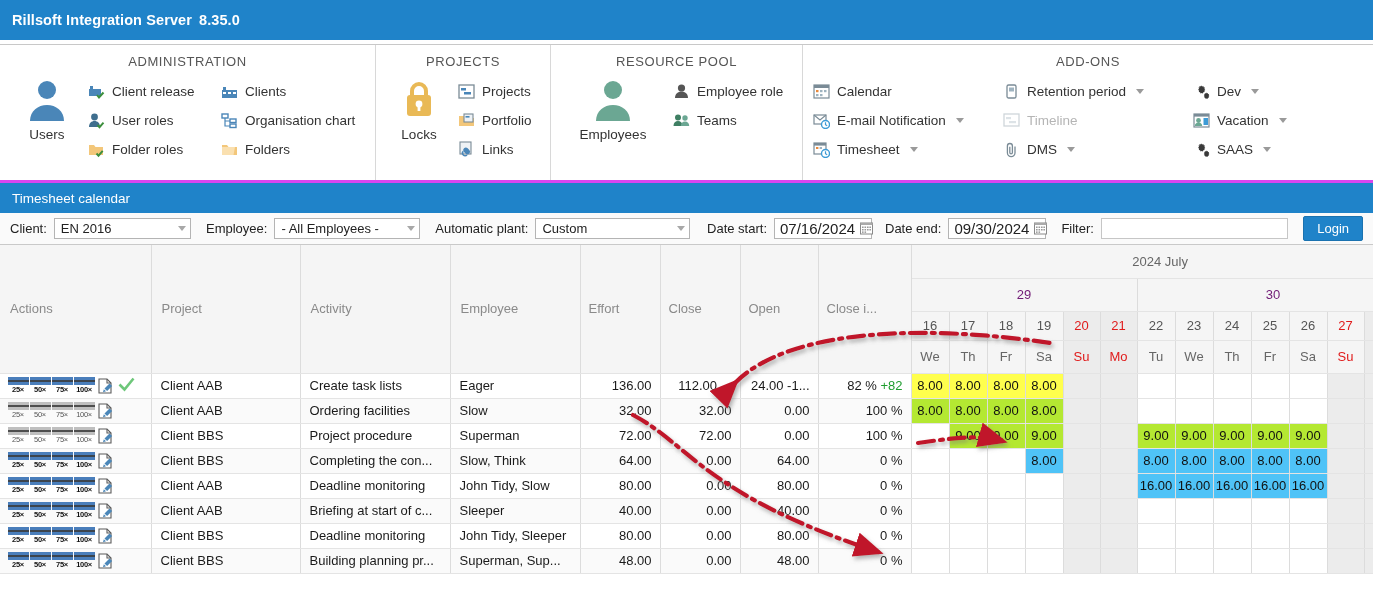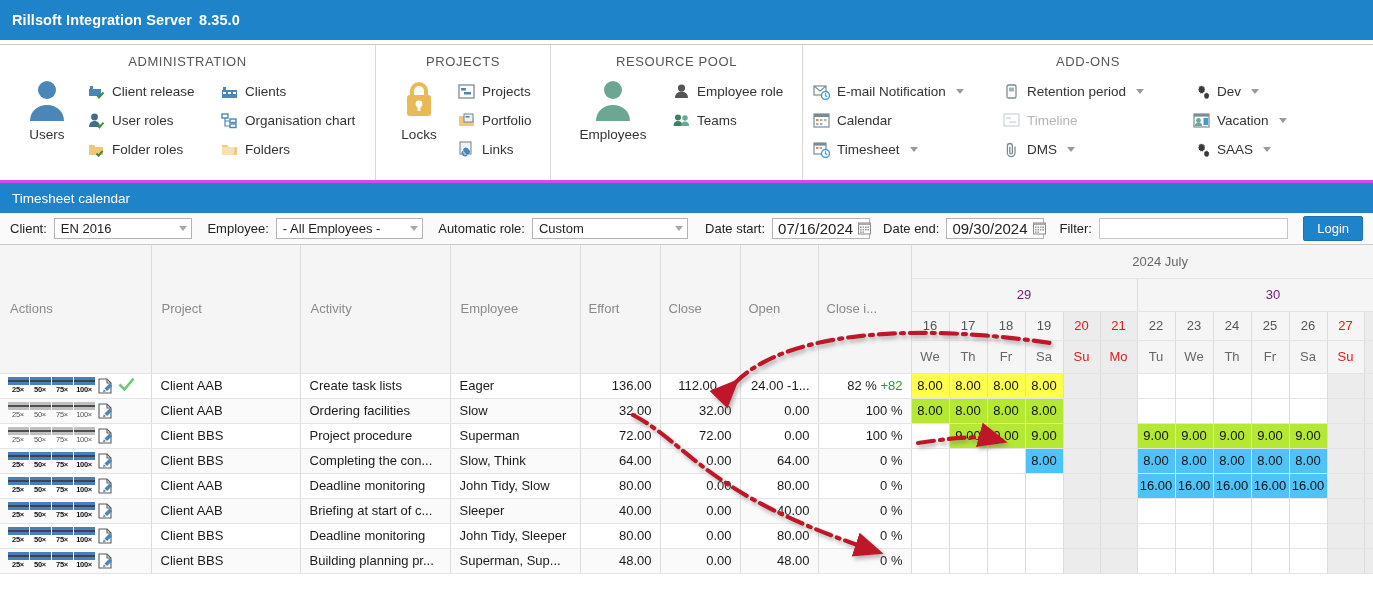--- a/index.html
+++ b/index.html
@@ -294,42 +294,42 @@
     </div>
   </div>
 
   <div class="rgroup" style="width:571px">
     <div class="rgroup-title">ADD-ONS</div>
     <div class="rgroup-body">
       <div class="smallcol" style="width:190px">
         <div class="smallitem">
           <span class="ico">
             <svg width="17" height="17" viewBox="0 0 17 17">
-                <rect x="1" y="3" width="12" height="9" fill="#fff" stroke="#7a8b96" stroke-width="1.2"></rect>
-                <path d="M1 3l6 5 6-5" stroke="#7a8b96" stroke-width="1.1" fill="none"></path>
-                <circle cx="12.5" cy="12.5" r="4" fill="#fff" stroke="#3d9bd6" stroke-width="1.4"></circle>
-                <path d="M12.5 10.3v2.4l1.7 1" stroke="#3d9bd6" stroke-width="1.2" fill="none"></path>
-              </svg>
-          </span>
-          <span class="lbl">E-mail Notification</span>
-          <span class="caret"></span>
-        </div>
-        <div class="smallitem">
-          <span class="ico">
-            <svg width="17" height="17" viewBox="0 0 17 17">
                 <rect x="1" y="2" width="15" height="13" fill="#fff" stroke="#7a8b96" stroke-width="1.2"></rect>
                 <rect x="1" y="2" width="15" height="3" fill="#7a8b96"></rect>
                 <rect x="3" y="7" width="2.5" height="2.2" fill="#e8883a"></rect>
                 <rect x="7" y="7" width="2.5" height="2.2" fill="#9fb3c0"></rect>
                 <rect x="11" y="7" width="2.5" height="2.2" fill="#9fb3c0"></rect>
                 <rect x="3" y="11" width="2.5" height="2.2" fill="#9fb3c0"></rect>
                 <rect x="7" y="11" width="2.5" height="2.2" fill="#9fb3c0"></rect>
               </svg>
           </span>
           <span class="lbl">Calendar</span>
+        </div>
+        <div class="smallitem">
+          <span class="ico">
+            <svg width="17" height="17" viewBox="0 0 17 17">
+                <rect x="1" y="3" width="12" height="9" fill="#fff" stroke="#7a8b96" stroke-width="1.2"></rect>
+                <path d="M1 3l6 5 6-5" stroke="#7a8b96" stroke-width="1.1" fill="none"></path>
+                <circle cx="12.5" cy="12.5" r="4" fill="#fff" stroke="#3d9bd6" stroke-width="1.4"></circle>
+                <path d="M12.5 10.3v2.4l1.7 1" stroke="#3d9bd6" stroke-width="1.2" fill="none"></path>
+              </svg>
+          </span>
+          <span class="lbl">E-mail Notification</span>
+          <span class="caret"></span>
         </div>
         <div class="smallitem">
           <span class="ico">
             <svg width="17" height="17" viewBox="0 0 17 17">
                 <rect x="1" y="2" width="12" height="11" fill="#fff" stroke="#7a8b96" stroke-width="1.2"></rect>
                 <rect x="1" y="2" width="12" height="2.6" fill="#7a8b96"></rect>
                 <rect x="3" y="6" width="2.4" height="2" fill="#e8883a"></rect>
                 <rect x="6.6" y="6" width="2.4" height="2" fill="#9fb3c0"></rect>
                 <circle cx="12.5" cy="12.5" r="4" fill="#fff" stroke="#3d9bd6" stroke-width="1.4"></circle>
                 <path d="M12.5 10.3v2.4l1.7 1" stroke="#3d9bd6" stroke-width="1.2" fill="none"></path>
@@ -423,21 +423,21 @@
   </div>
 
   <span class="flabel" style="margin-left:8px">Employee:</span>
   <div class="selwrap" style="width:167px">
     <span class="val">- All Employees -</span>
     <span class="arr">
         <i></i>
       </span>
   </div>
 
-  <span class="flabel" style="margin-left:8px">Automatic role:</span>
+  <span class="flabel" style="margin-left:8px">Automatic plant:</span>
   <div class="selwrap" style="width:177px">
     <span class="val">Custom</span>
     <span class="arr">
         <i></i>
       </span>
   </div>
 
   <span class="flabel" style="margin-left:10px">Date start:</span>
   <div class="datewrap" style="width:98px">
     <span class="val">07/16/2024</span>

